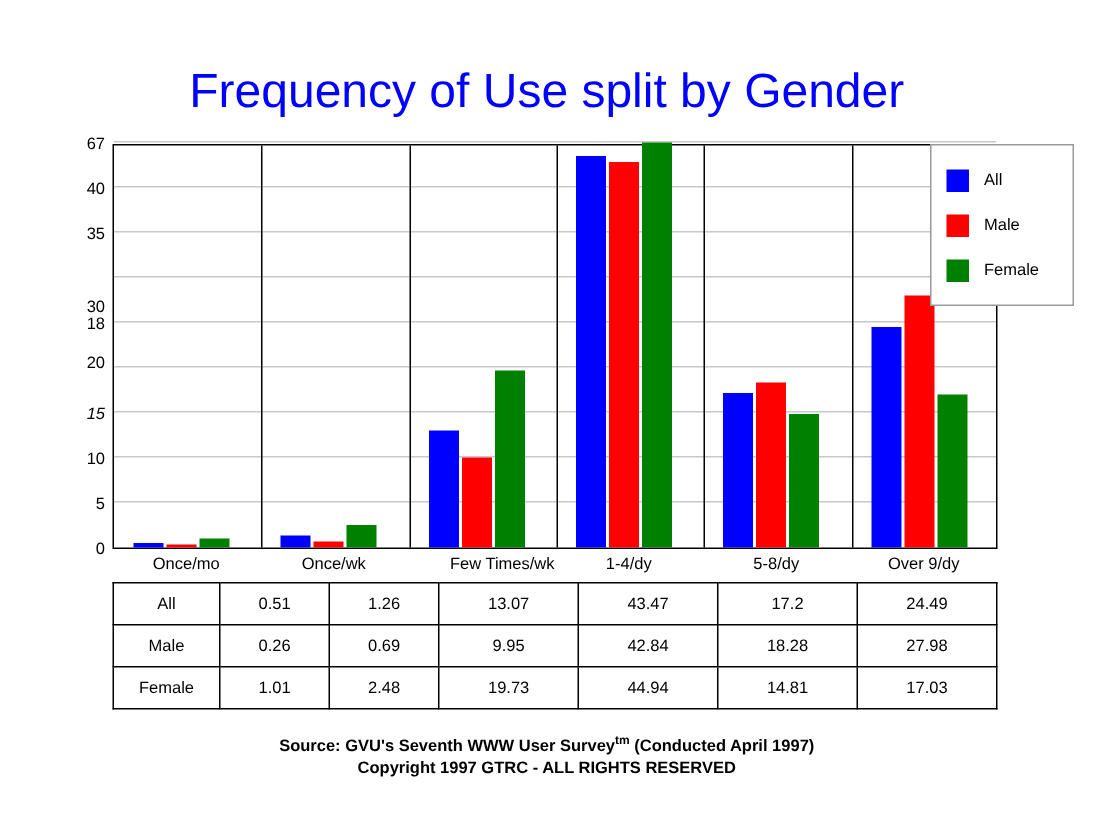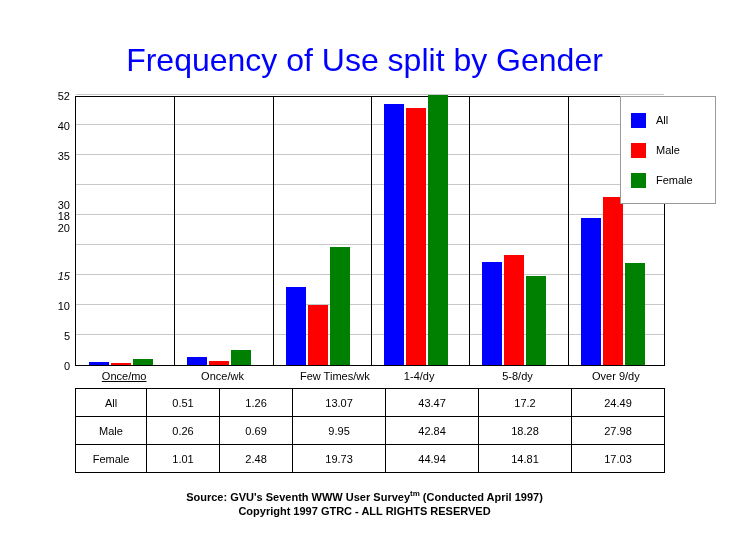--- a/index.html
+++ b/index.html
@@ -188,26 +188,26 @@
 </head>
 <body>
 
 <div id="chart-title">Frequency of Use split by Gender</div>
 
 <div id="y-axis-labels">
     <div class="ytick" style="top: 270px;">0</div>
     <div class="ytick" style="top: 240px;">5</div>
     <div class="ytick" style="top: 210px;">10</div>
     <div class="ytick" style="top: 180px; font-style: italic;">15</div>
-    <div class="ytick" style="top: 132px;">20</div>
+    <div class="ytick" style="top: 146px;">20</div>
     <div class="ytick" style="top: 120px;">18</div>
     <div class="ytick" style="top: 90px; margin-top: 19px;">30</div>
     <div class="ytick" style="top: 60px;">35</div>
     <div class="ytick" style="top: 30px;">40</div>
-    <div class="ytick" style="top: 0px;">52</div>
+    <div class="ytick" style="top: 0px;">67</div>
   </div>
 <div id="y-axis-title">Per cent</div>
 
 <div id="plot-wrap">
   <div id="plot-area">
       <div class="gridline-h" style="bottom: 30px;"></div>
       <div class="gridline-h" style="bottom: 60px;"></div>
       <div class="gridline-h" style="bottom: 90px;"></div>
       <div class="gridline-h" style="bottom: 120px;"></div>
       <div class="gridline-h" style="bottom: 150px;"></div>
@@ -247,21 +247,21 @@
       </div>
       <div class="group" style="left: 491.667px; width: 98.3333px;">
         <div class="bar all" style="height: 146.94px; background: rgb(0, 0, 255);"></div>
         <div class="bar male" style="height: 167.88px; background: rgb(255, 0, 0);"></div>
         <div class="bar female" style="height: 102.18px; background: rgb(0, 128, 0);"></div>
       </div>
     </div>
 </div>
 
 <div id="x-axis-labels">
-    <div class="xtick" style="left: 49.1667px; text-decoration: underline;">Once/mo</div>
+    <div class="xtick" style="left: 49.1667px;">Once/mo</div>
     <div class="xtick" style="left: 147.5px;">Once/wk</div>
     <div class="xtick" style="left: 245.833px; padding-left: 28px;">Few Times/wk</div>
     <div class="xtick" style="left: 344.167px;">1-4/dy</div>
     <div class="xtick" style="left: 442.5px;">5-8/dy</div>
     <div class="xtick" style="left: 540.833px;">Over 9/dy</div>
   </div>
 
 <div id="legend">
     <div class="legend-row">
       <div class="legend-swatch" style="background: rgb(0, 0, 255);"></div>

